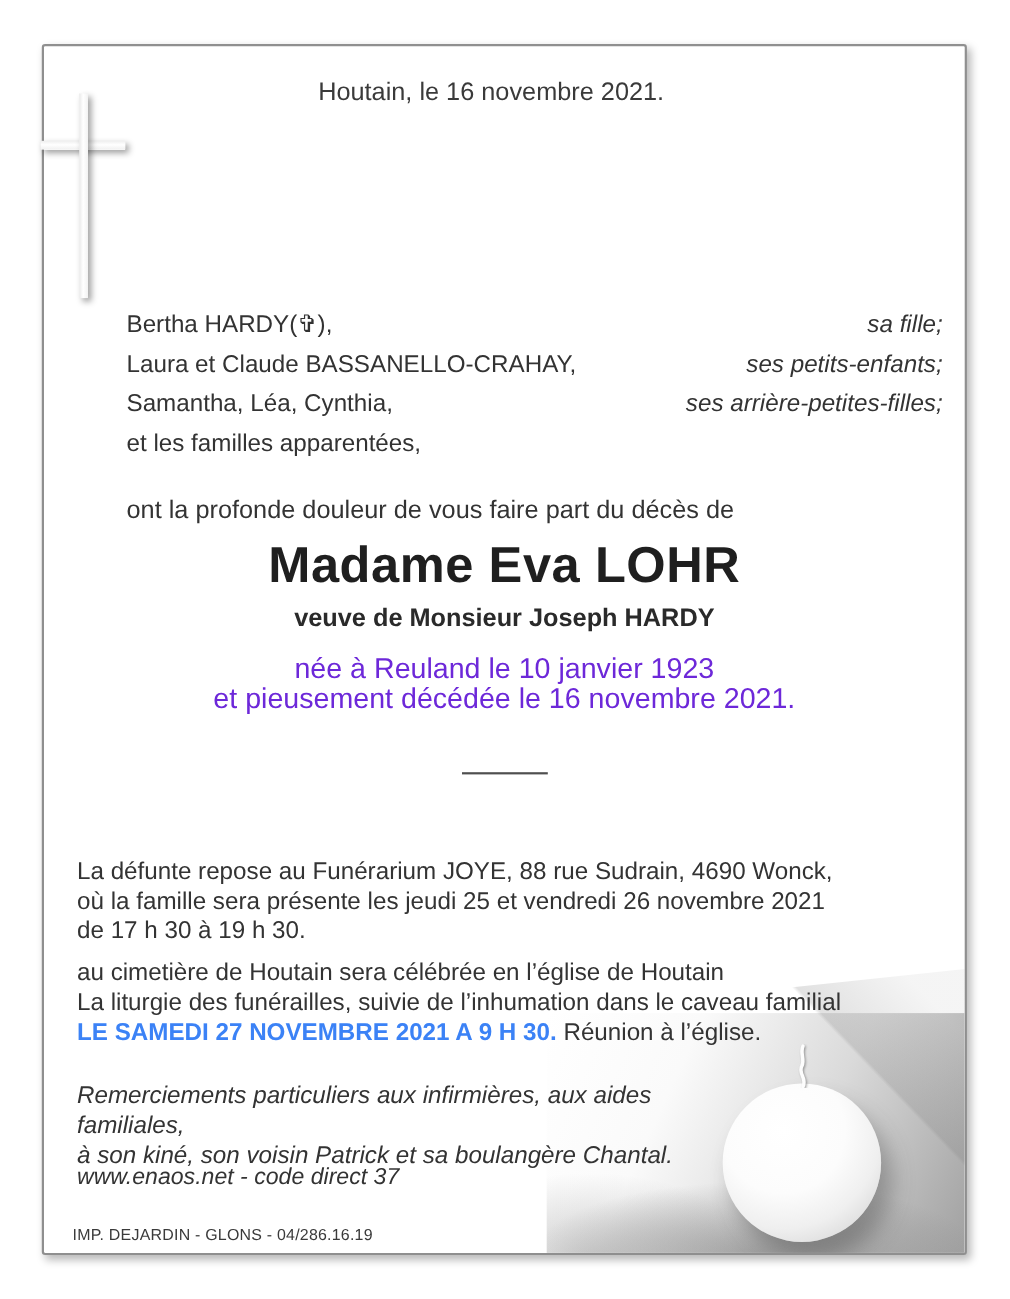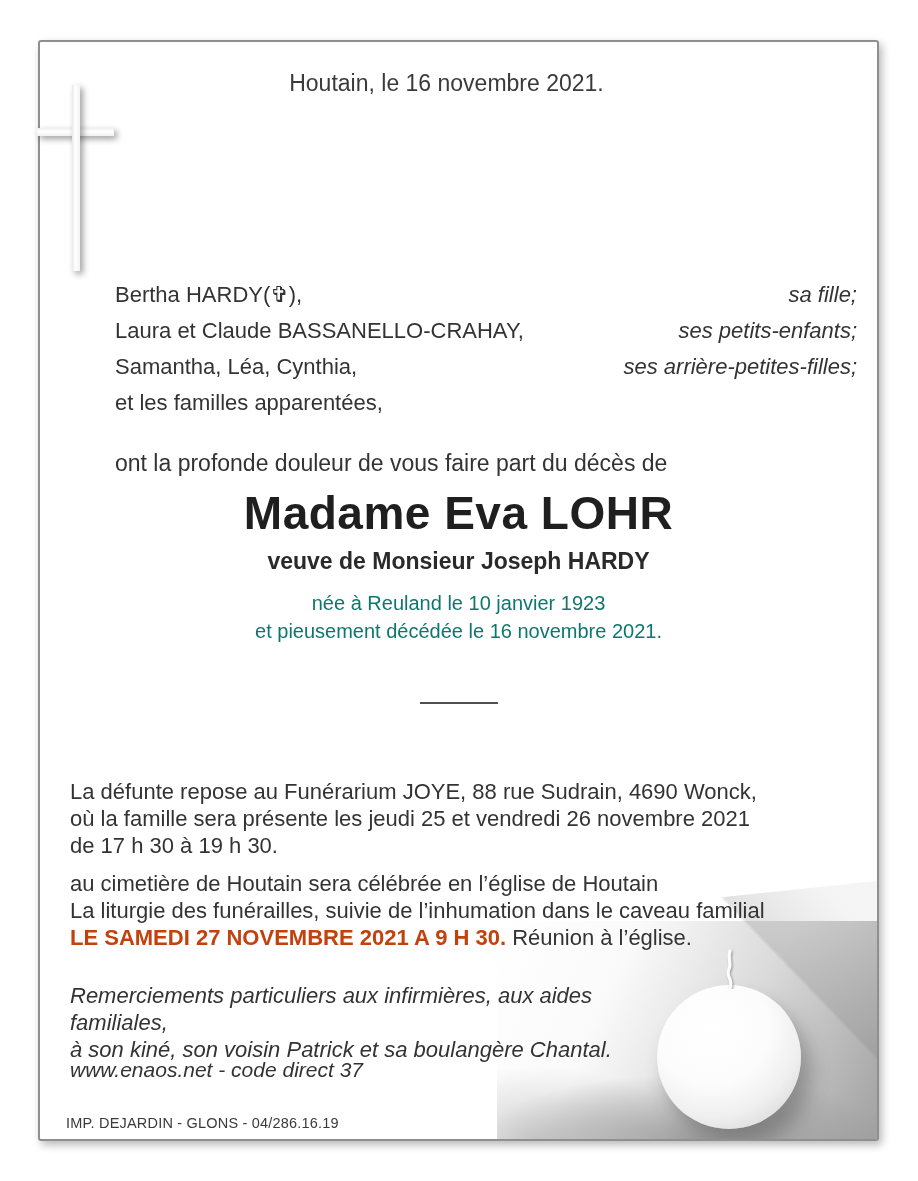--- a/index.html
+++ b/index.html
@@ -43,35 +43,35 @@
   .title{
     position:absolute;top:444px;left:0;right:0;text-align:center;
     font-size:46px;font-weight:bold;color:#1f1f1f;letter-spacing:0.5px;z-index:2;
   }
   .subtitle{
     position:absolute;top:506px;left:0;right:0;text-align:center;
     font-size:23px;font-weight:bold;color:#2a2a2a;z-index:2;
   }
   .birth,.death{
     position:absolute;left:0;right:0;text-align:center;
-    font-size:20px;color:#0f766e;z-index:2;
+    font-size:26px;color:#6d28d9;z-index:2;
   }
   .birth{top:550px;}
   .death{top:578px;}
   .divider{
     position:absolute;top:660px;left:50%;margin-left:-39px;width:78px;height:2px;
     background:#4f4f4f;z-index:2;
   }
   .para{
     position:absolute;left:30px;right:30px;
     font-size:22px;line-height:27px;color:#333;z-index:2;
   }
   .wake{top:736px;}
   .funeral{top:828px;}
-  .funeral b{color:#c2410c;}
+  .funeral b{color:#3b82f6;}
   .thanks{
     position:absolute;top:940px;left:30px;right:240px;text-align:left;
     font-size:22px;line-height:27px;font-style:italic;color:#333;z-index:2;
   }
   .website{
     position:absolute;top:1016px;left:30px;font-size:21px;font-style:italic;
     color:#333;z-index:2;
   }
   .footer{
     position:absolute;left:26px;right:18px;bottom:8px;

